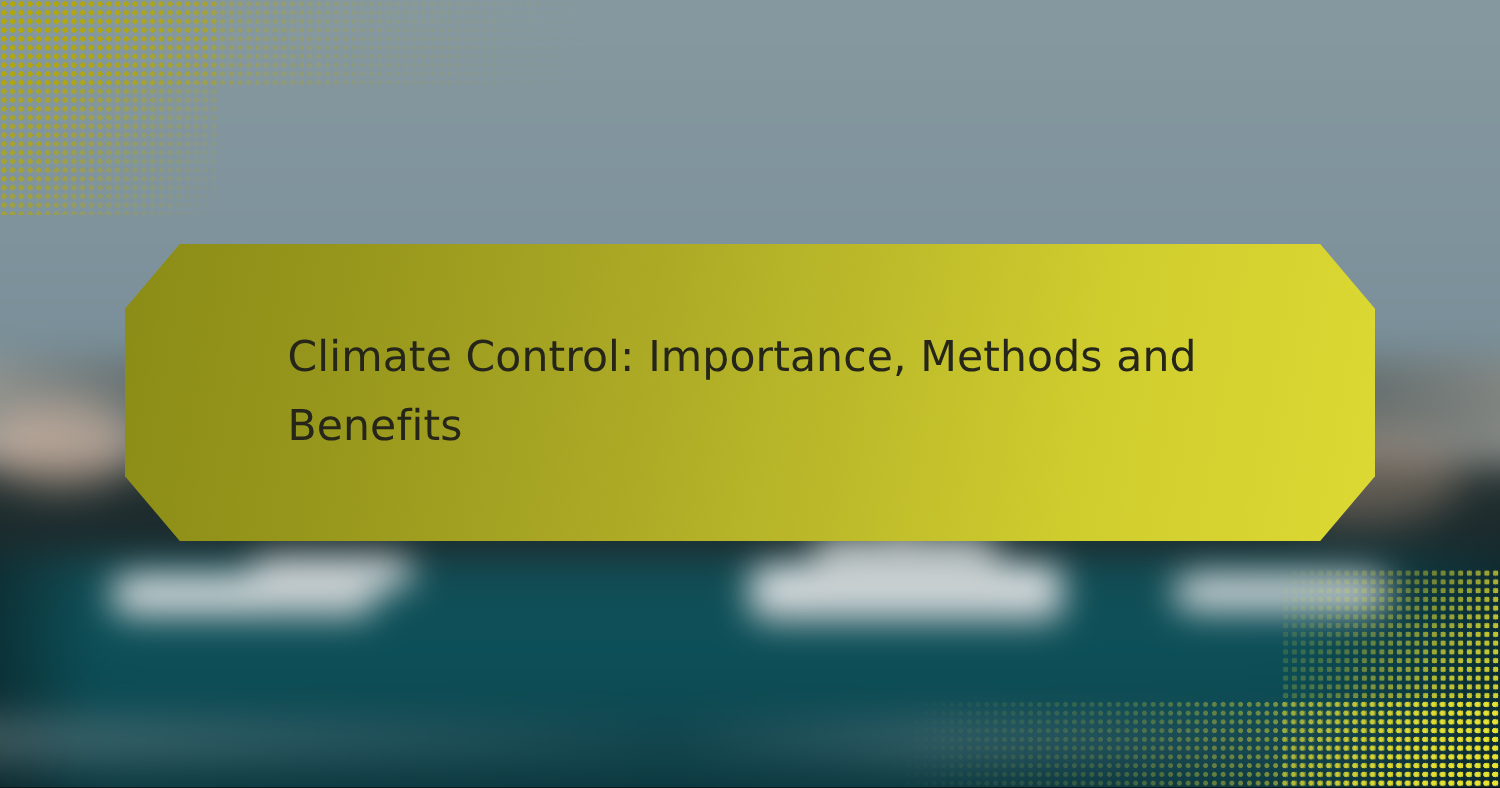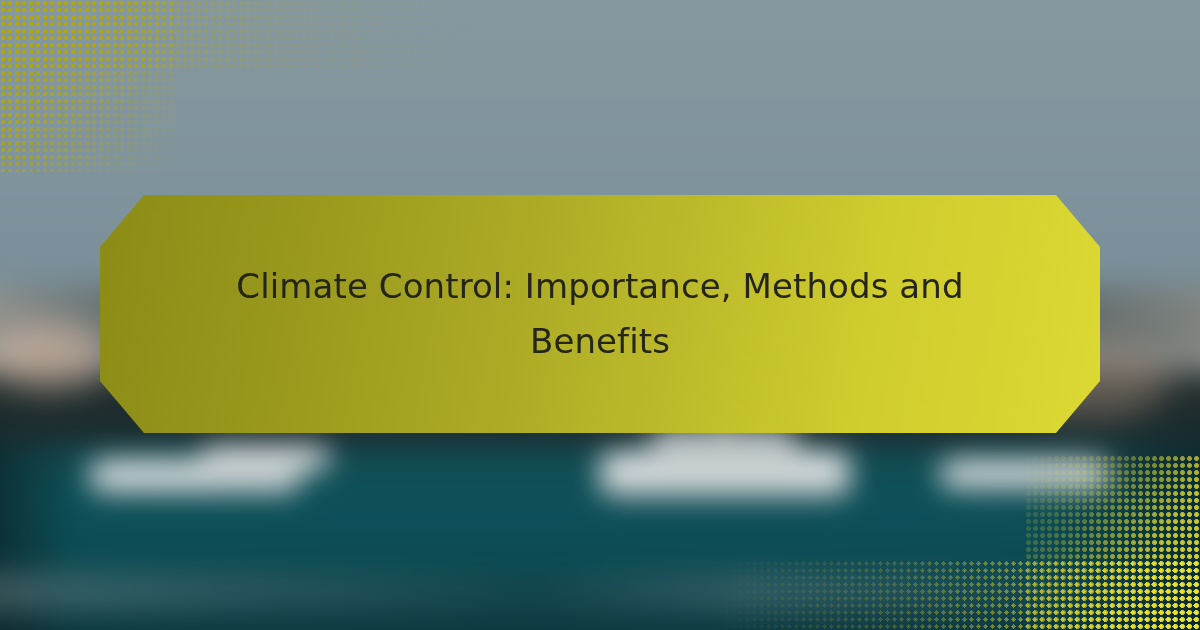--- a/index.html
+++ b/index.html
@@ -146,21 +146,21 @@
        #8b8c17 0%, #97971c 18%, #a9a724 38%, #bcba2a 58%, #cfcc2e 76%, #dcd933 100%);
     -webkit-clip-path: polygon(44px 0, calc(100% - 44px) 0, 100% 52px, 100% calc(100% - 52px), calc(100% - 44px) 100%, 44px 100%, 0 calc(100% - 52px), 0 52px);
     clip-path: polygon(44px 0, calc(100% - 44px) 0, 100% 52px, 100% calc(100% - 52px), calc(100% - 44px) 100%, 44px 100%, 0 calc(100% - 52px), 0 52px);
     display: flex;
     align-items: center;
     justify-content: center;
   }
   .banner-title {
     margin: 0;
     width: 740px;
-    text-align: center;
+    text-align: left;
     font-size: 34px;
     line-height: 1.62;
     font-weight: 400;
     color: #25251a;
     letter-spacing: .1px;
     font-family: "DejaVu Sans", sans-serif;
   }
 </style>
 </head>
 <body>

